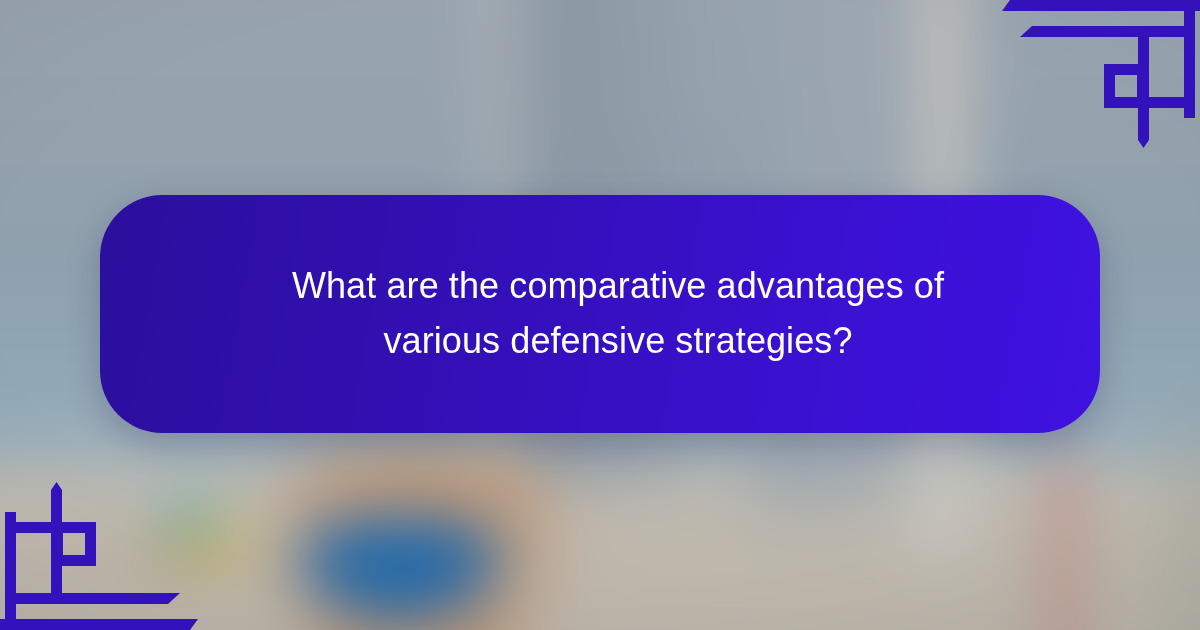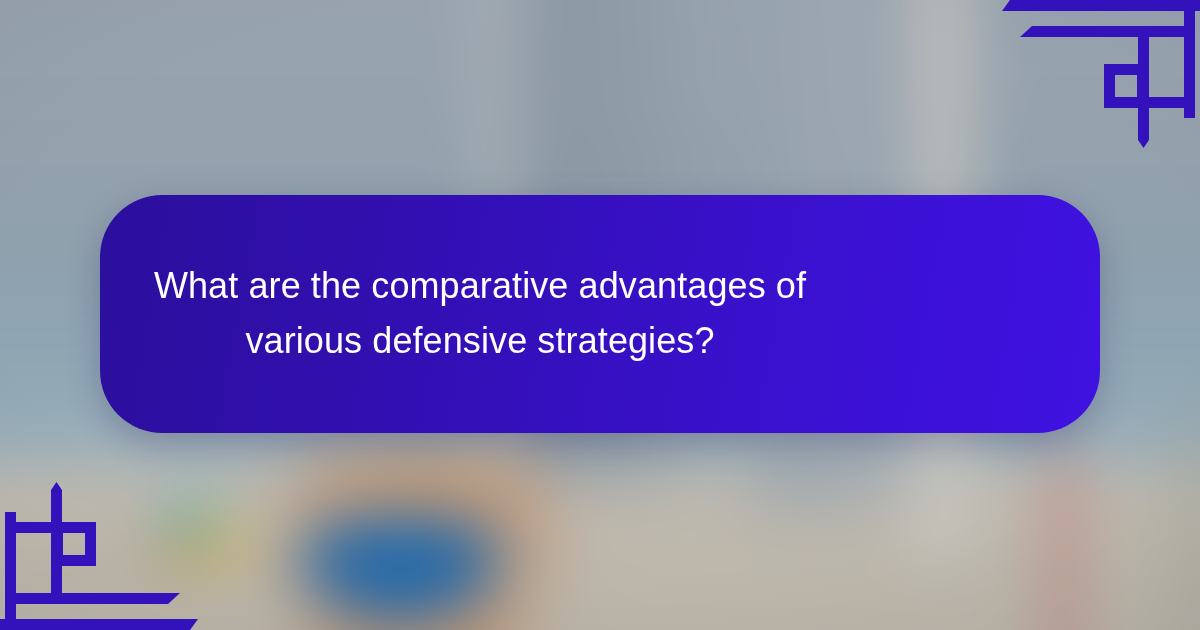--- a/index.html
+++ b/index.html
@@ -92,22 +92,23 @@
   
   .ornament{ position:absolute; pointer-events:none; }
   .orn-tr{ top:0; right:0; width:212px; height:152px; }
   .orn-bl{ bottom:0; left:0; width:212px; height:152px; }
 
   
   .card{
     position:absolute; left:100px; top:195px; width:1000px; height:238px;
     border-radius:62px;
     background:linear-gradient(100deg,#2b0f9c 0%,#300fab 22%,#3610c2 52%,#3c11d6 78%,#3f12e0 100%);
-    display:flex; align-items:center; 
+    display:flex; align-items:center; justify-content:center;
     box-shadow:0 10px 34px rgba(20,8,80,.22);
+    padding-left:36px;
   }
   .card-text{
     color:#ffffff;
     font-size:36px;
     line-height:1.52;
     font-weight:400;
     text-align:center;
     letter-spacing:.1px;
     max-width:760px;
     padding:0 40px;

